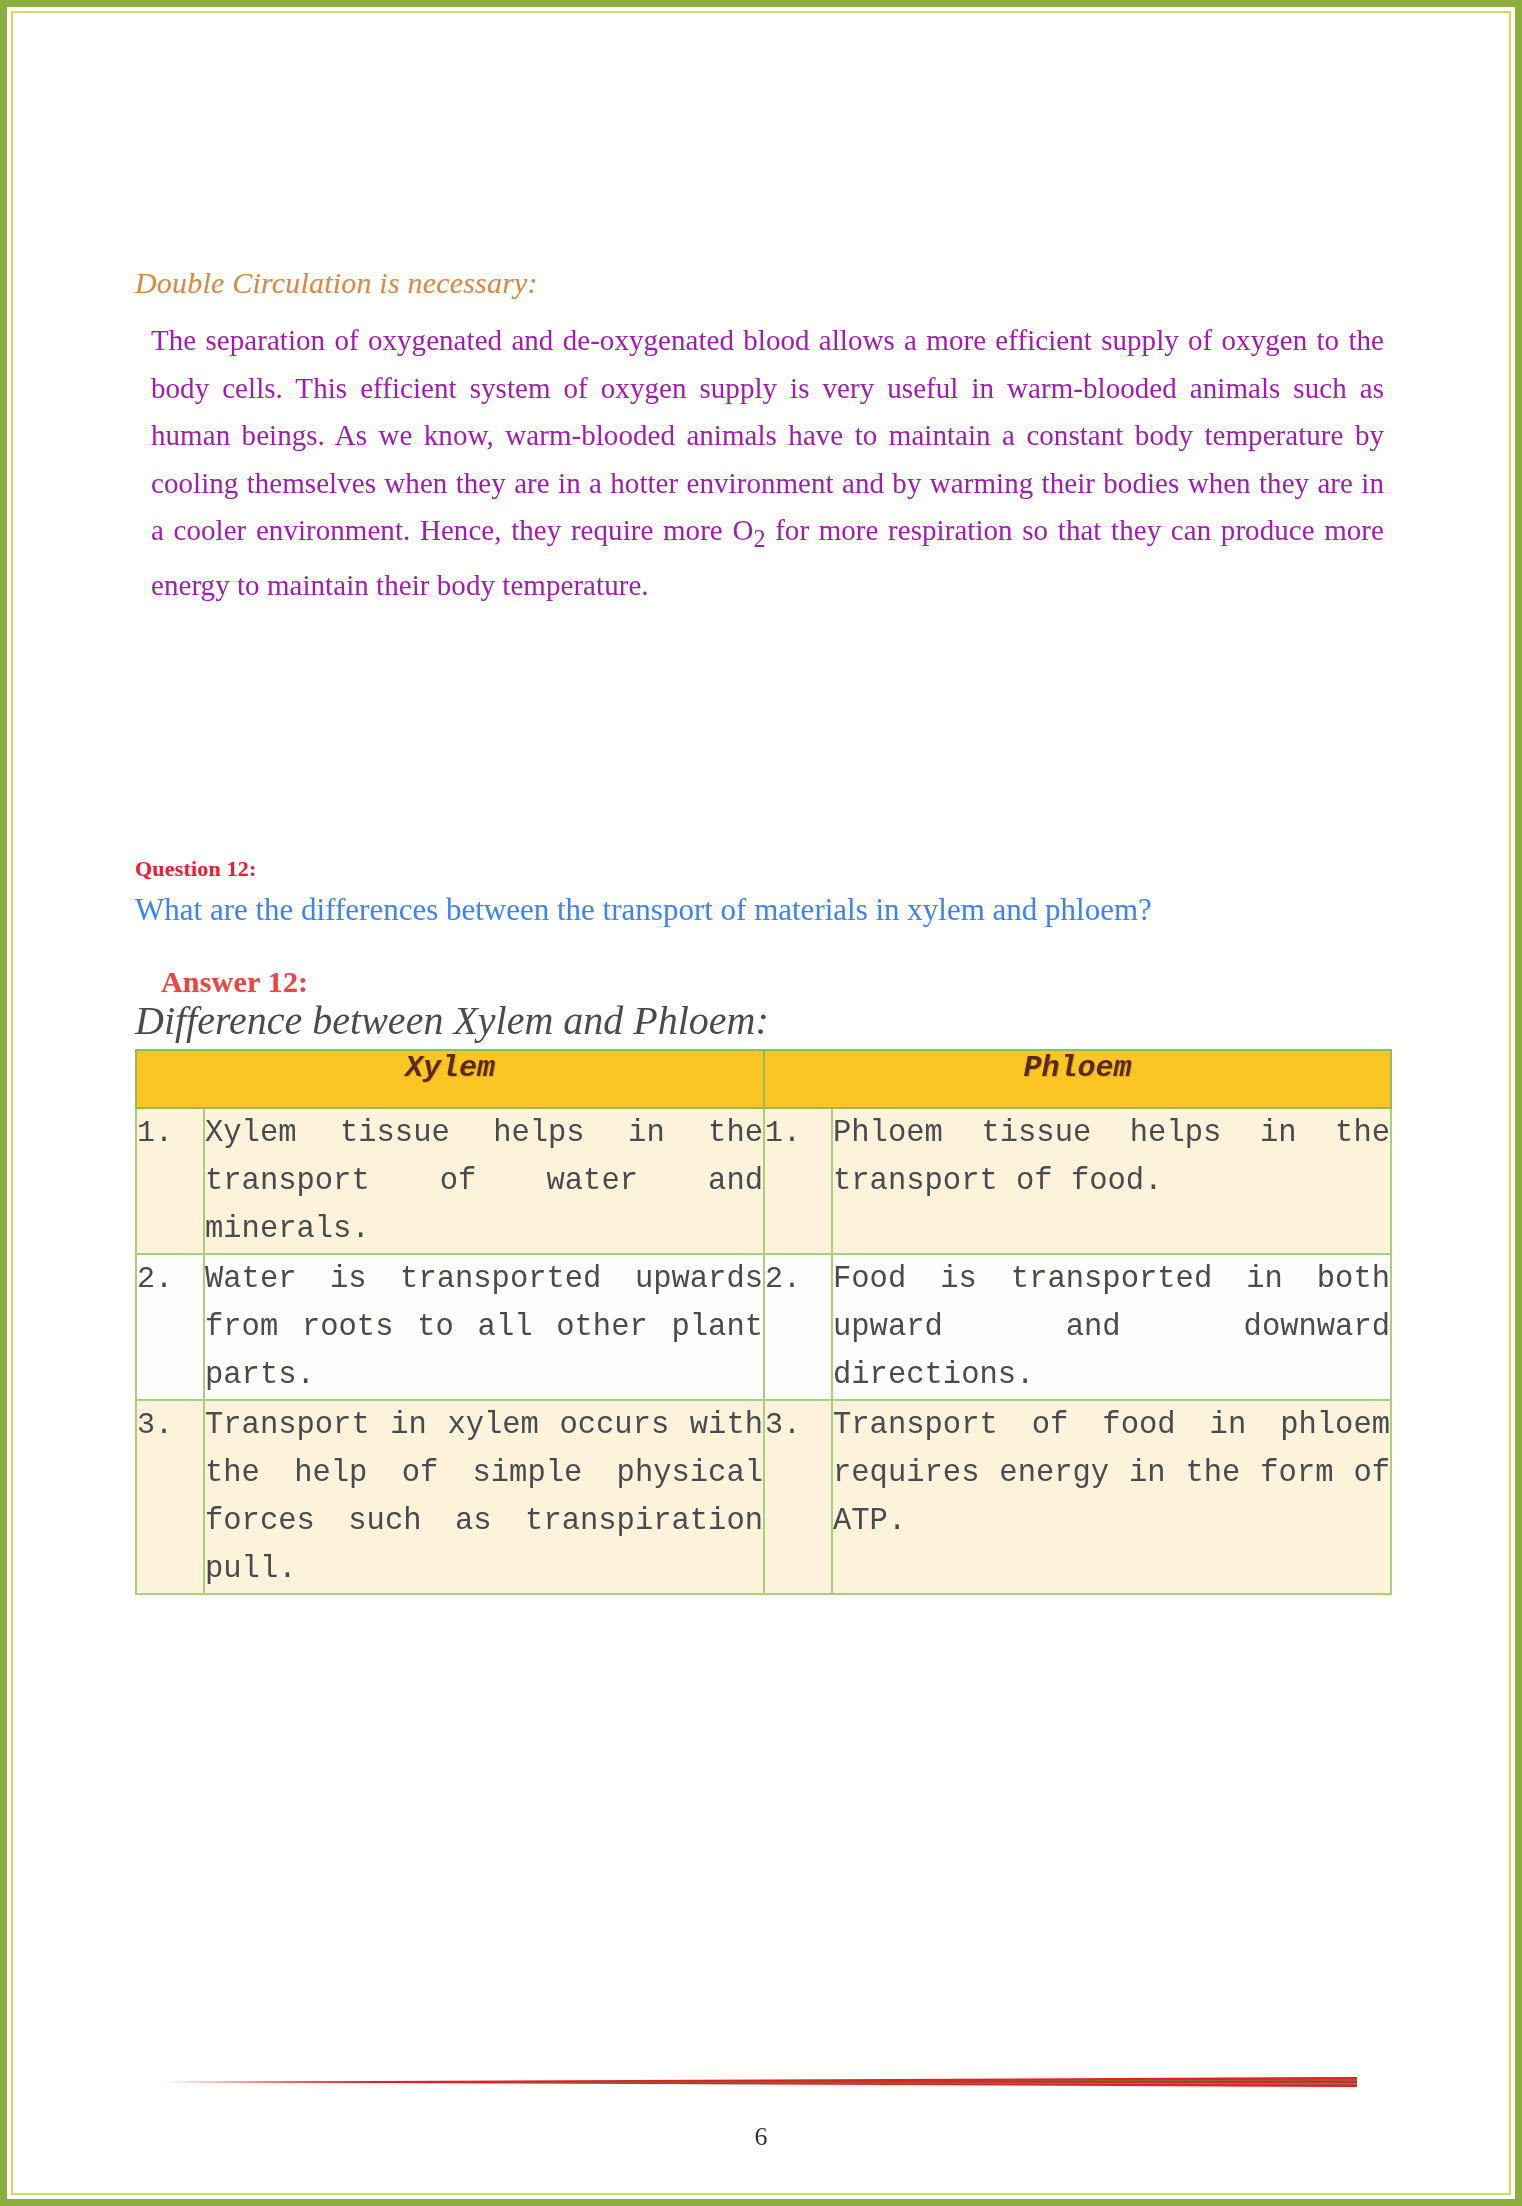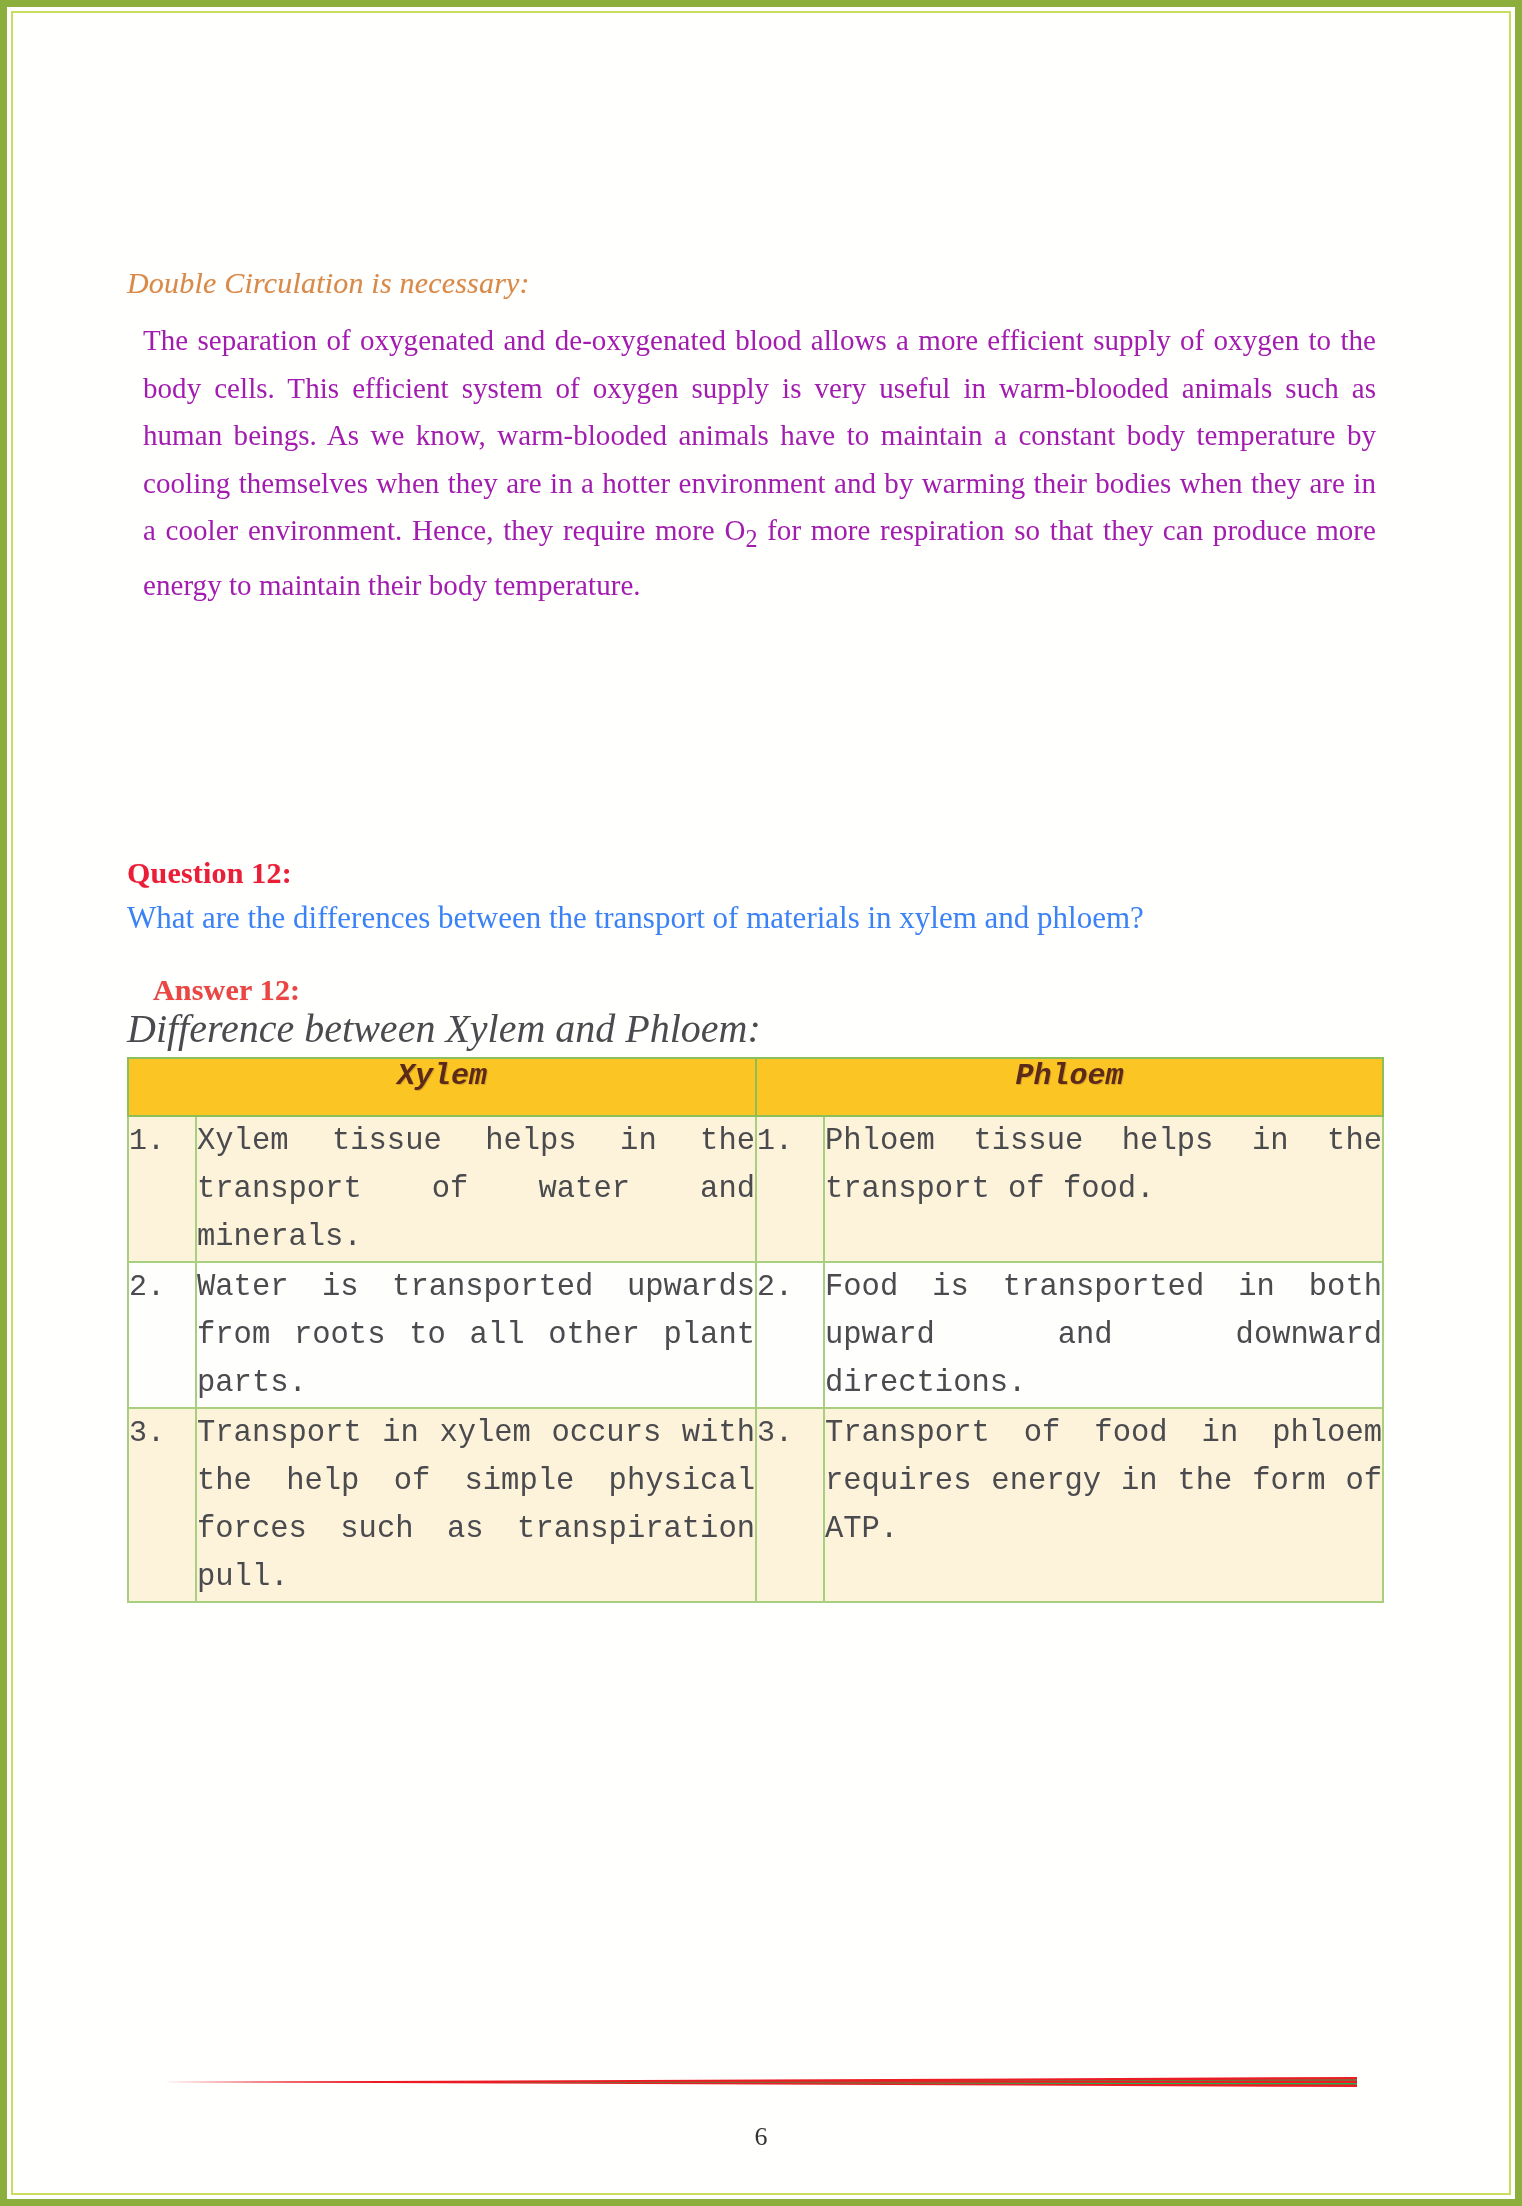--- a/index.html
+++ b/index.html
@@ -27,21 +27,21 @@
     position: absolute;
     inset: 4px;
     border: 2px solid #c9dd5e;
     box-sizing: border-box;
     background: #fffffe;
   }
 
   
   #content {
     position: absolute;
-    left: 120px;
+    left: 128px;
     top: 258px;
     width: 1265px;
   }
 
   .section-heading {
     font-style: italic;
     font-size: 30px;
     color: #d98a46;
     letter-spacing: .2px;
     margin: 0 0 6px 0;
@@ -59,21 +59,21 @@
     letter-spacing: .05px;
   }
   p.body.ragged { text-align: justify; }
 
   .spacer-1 { height: 44px; }
   .spacer-2 { height: 186px; }
   .spacer-3 { height: 33px; }
 
   .q-heading {
     margin: 0 0 6px 0;
-    font-size: 30px;
+    font-size: 22px;
     font-weight: bold;
     color: #ea1f37;
     letter-spacing: .2px;
     text-shadow: 0 0 1px rgba(220,20,50,.3);
   }
   .q-text {
     margin: 0;
     font-size: 31px;
     line-height: 44px;
     color: #3b82f6;

